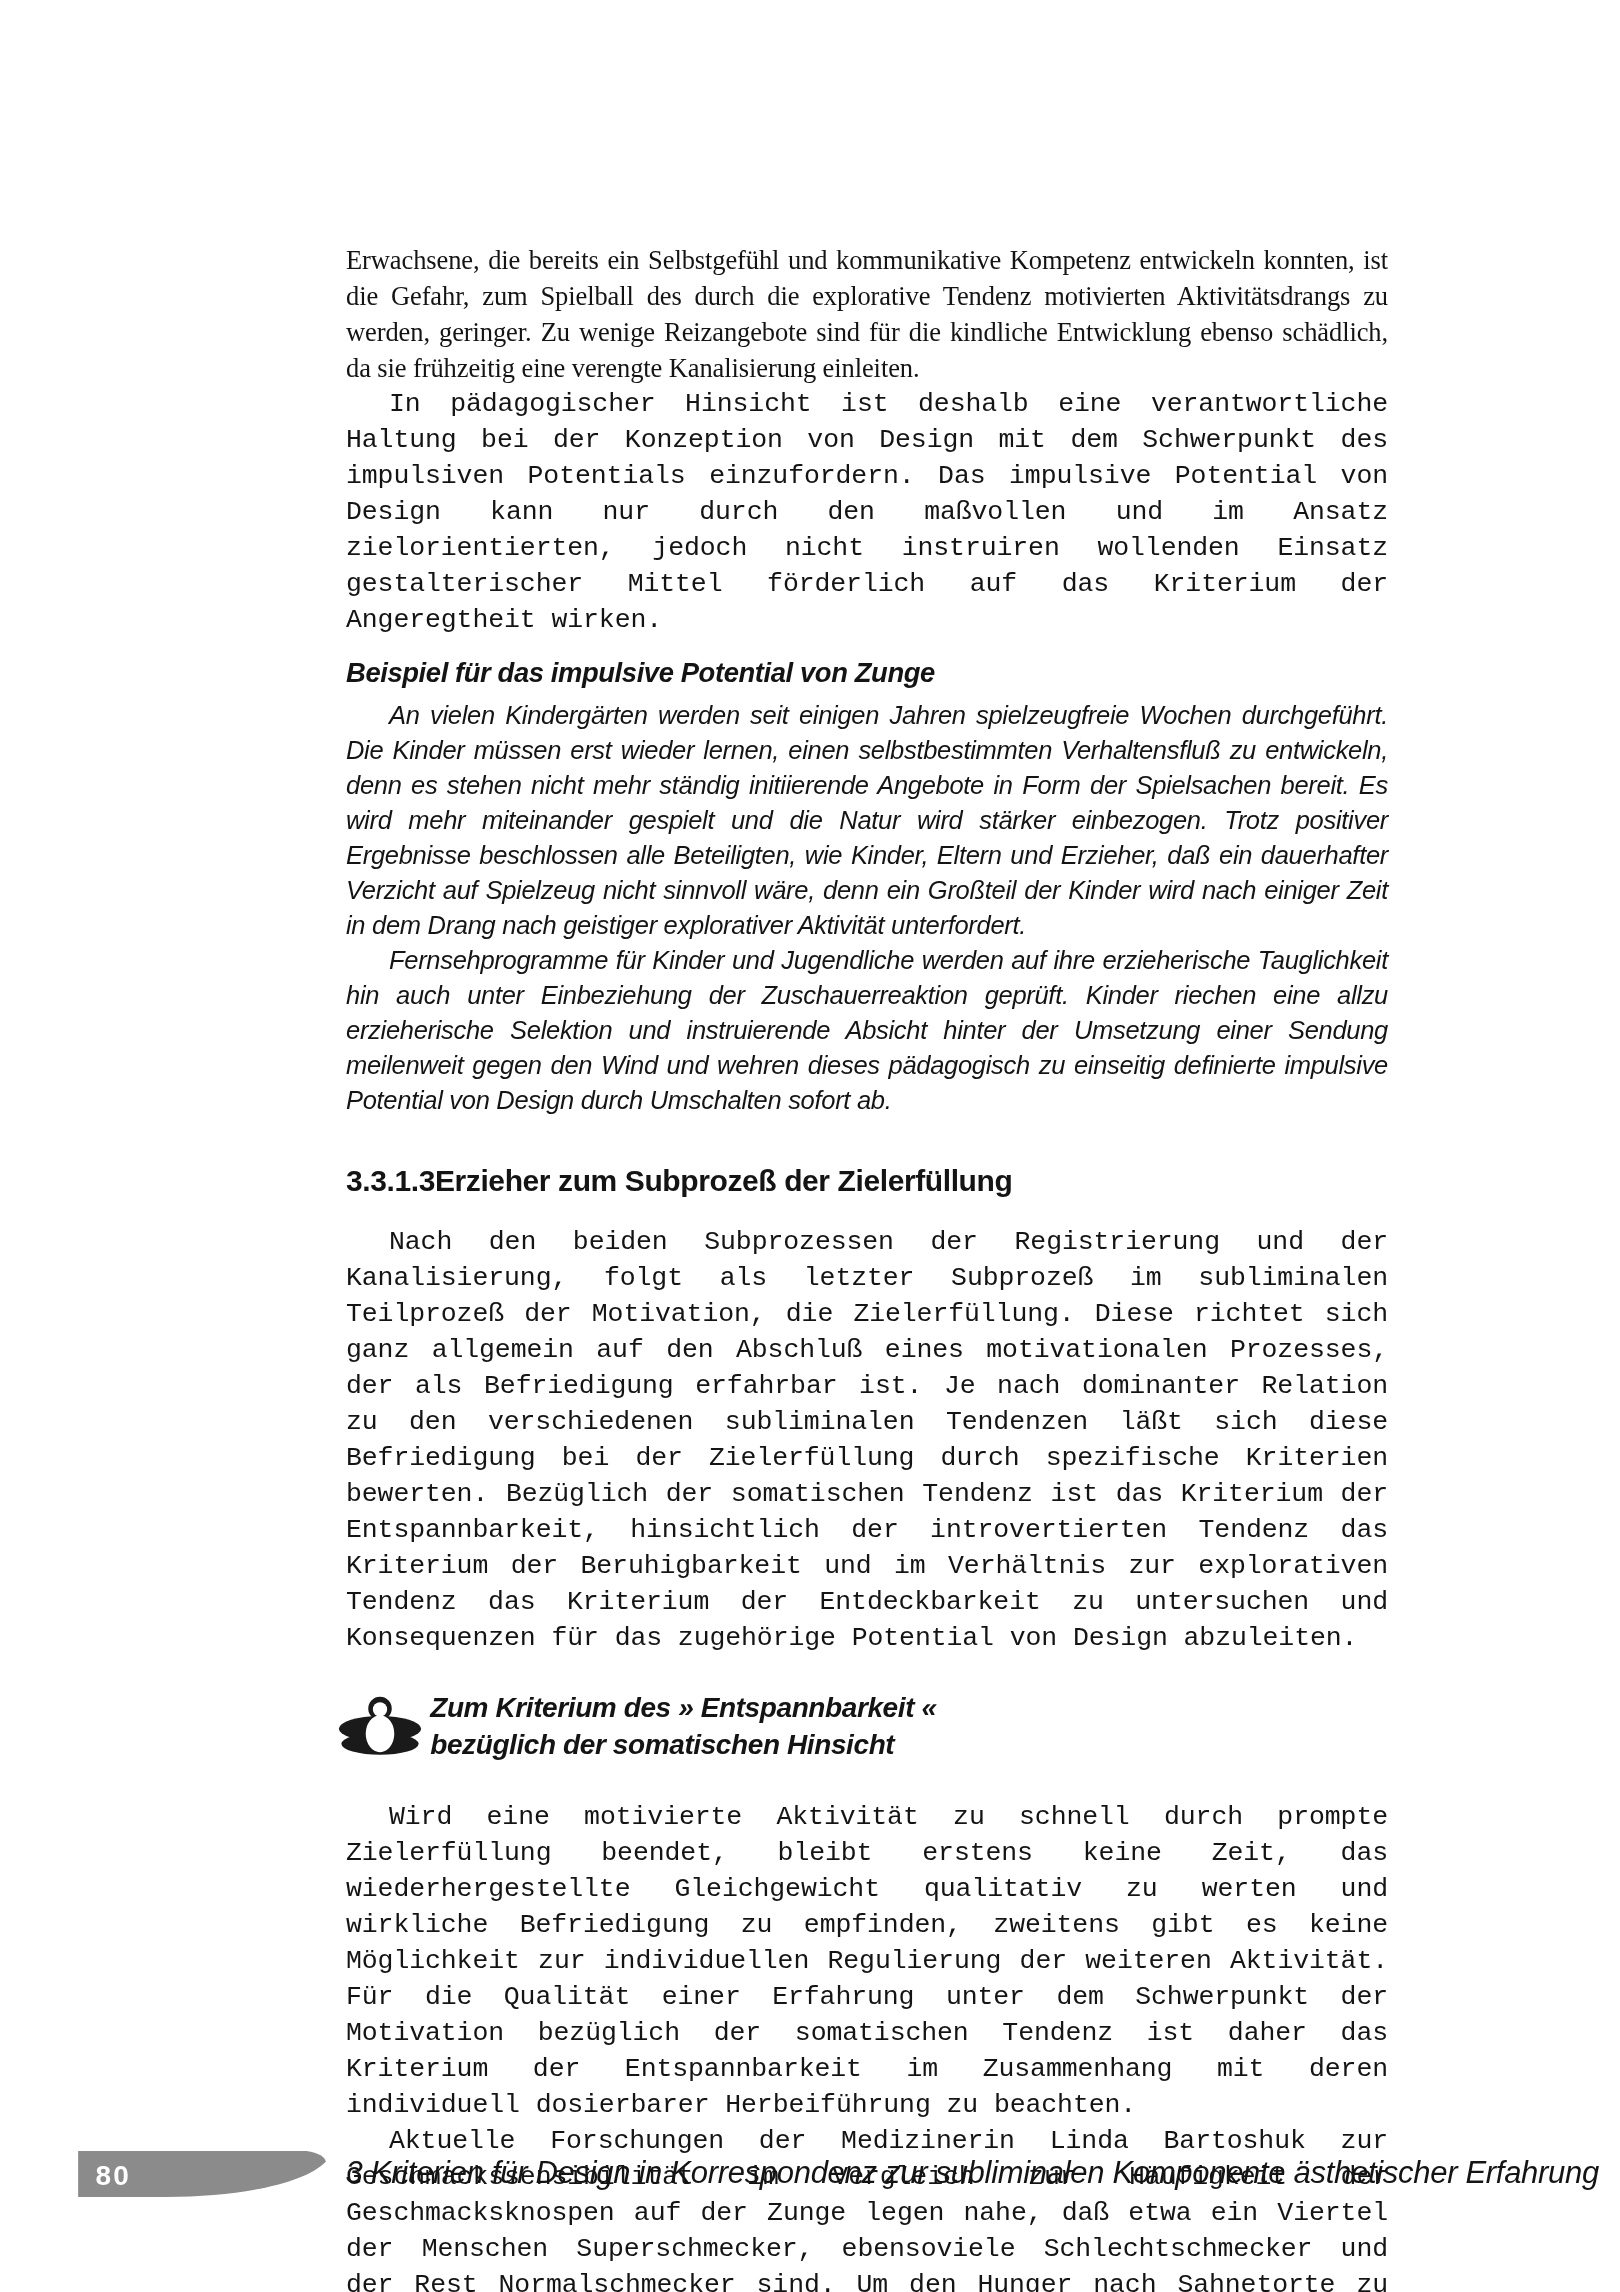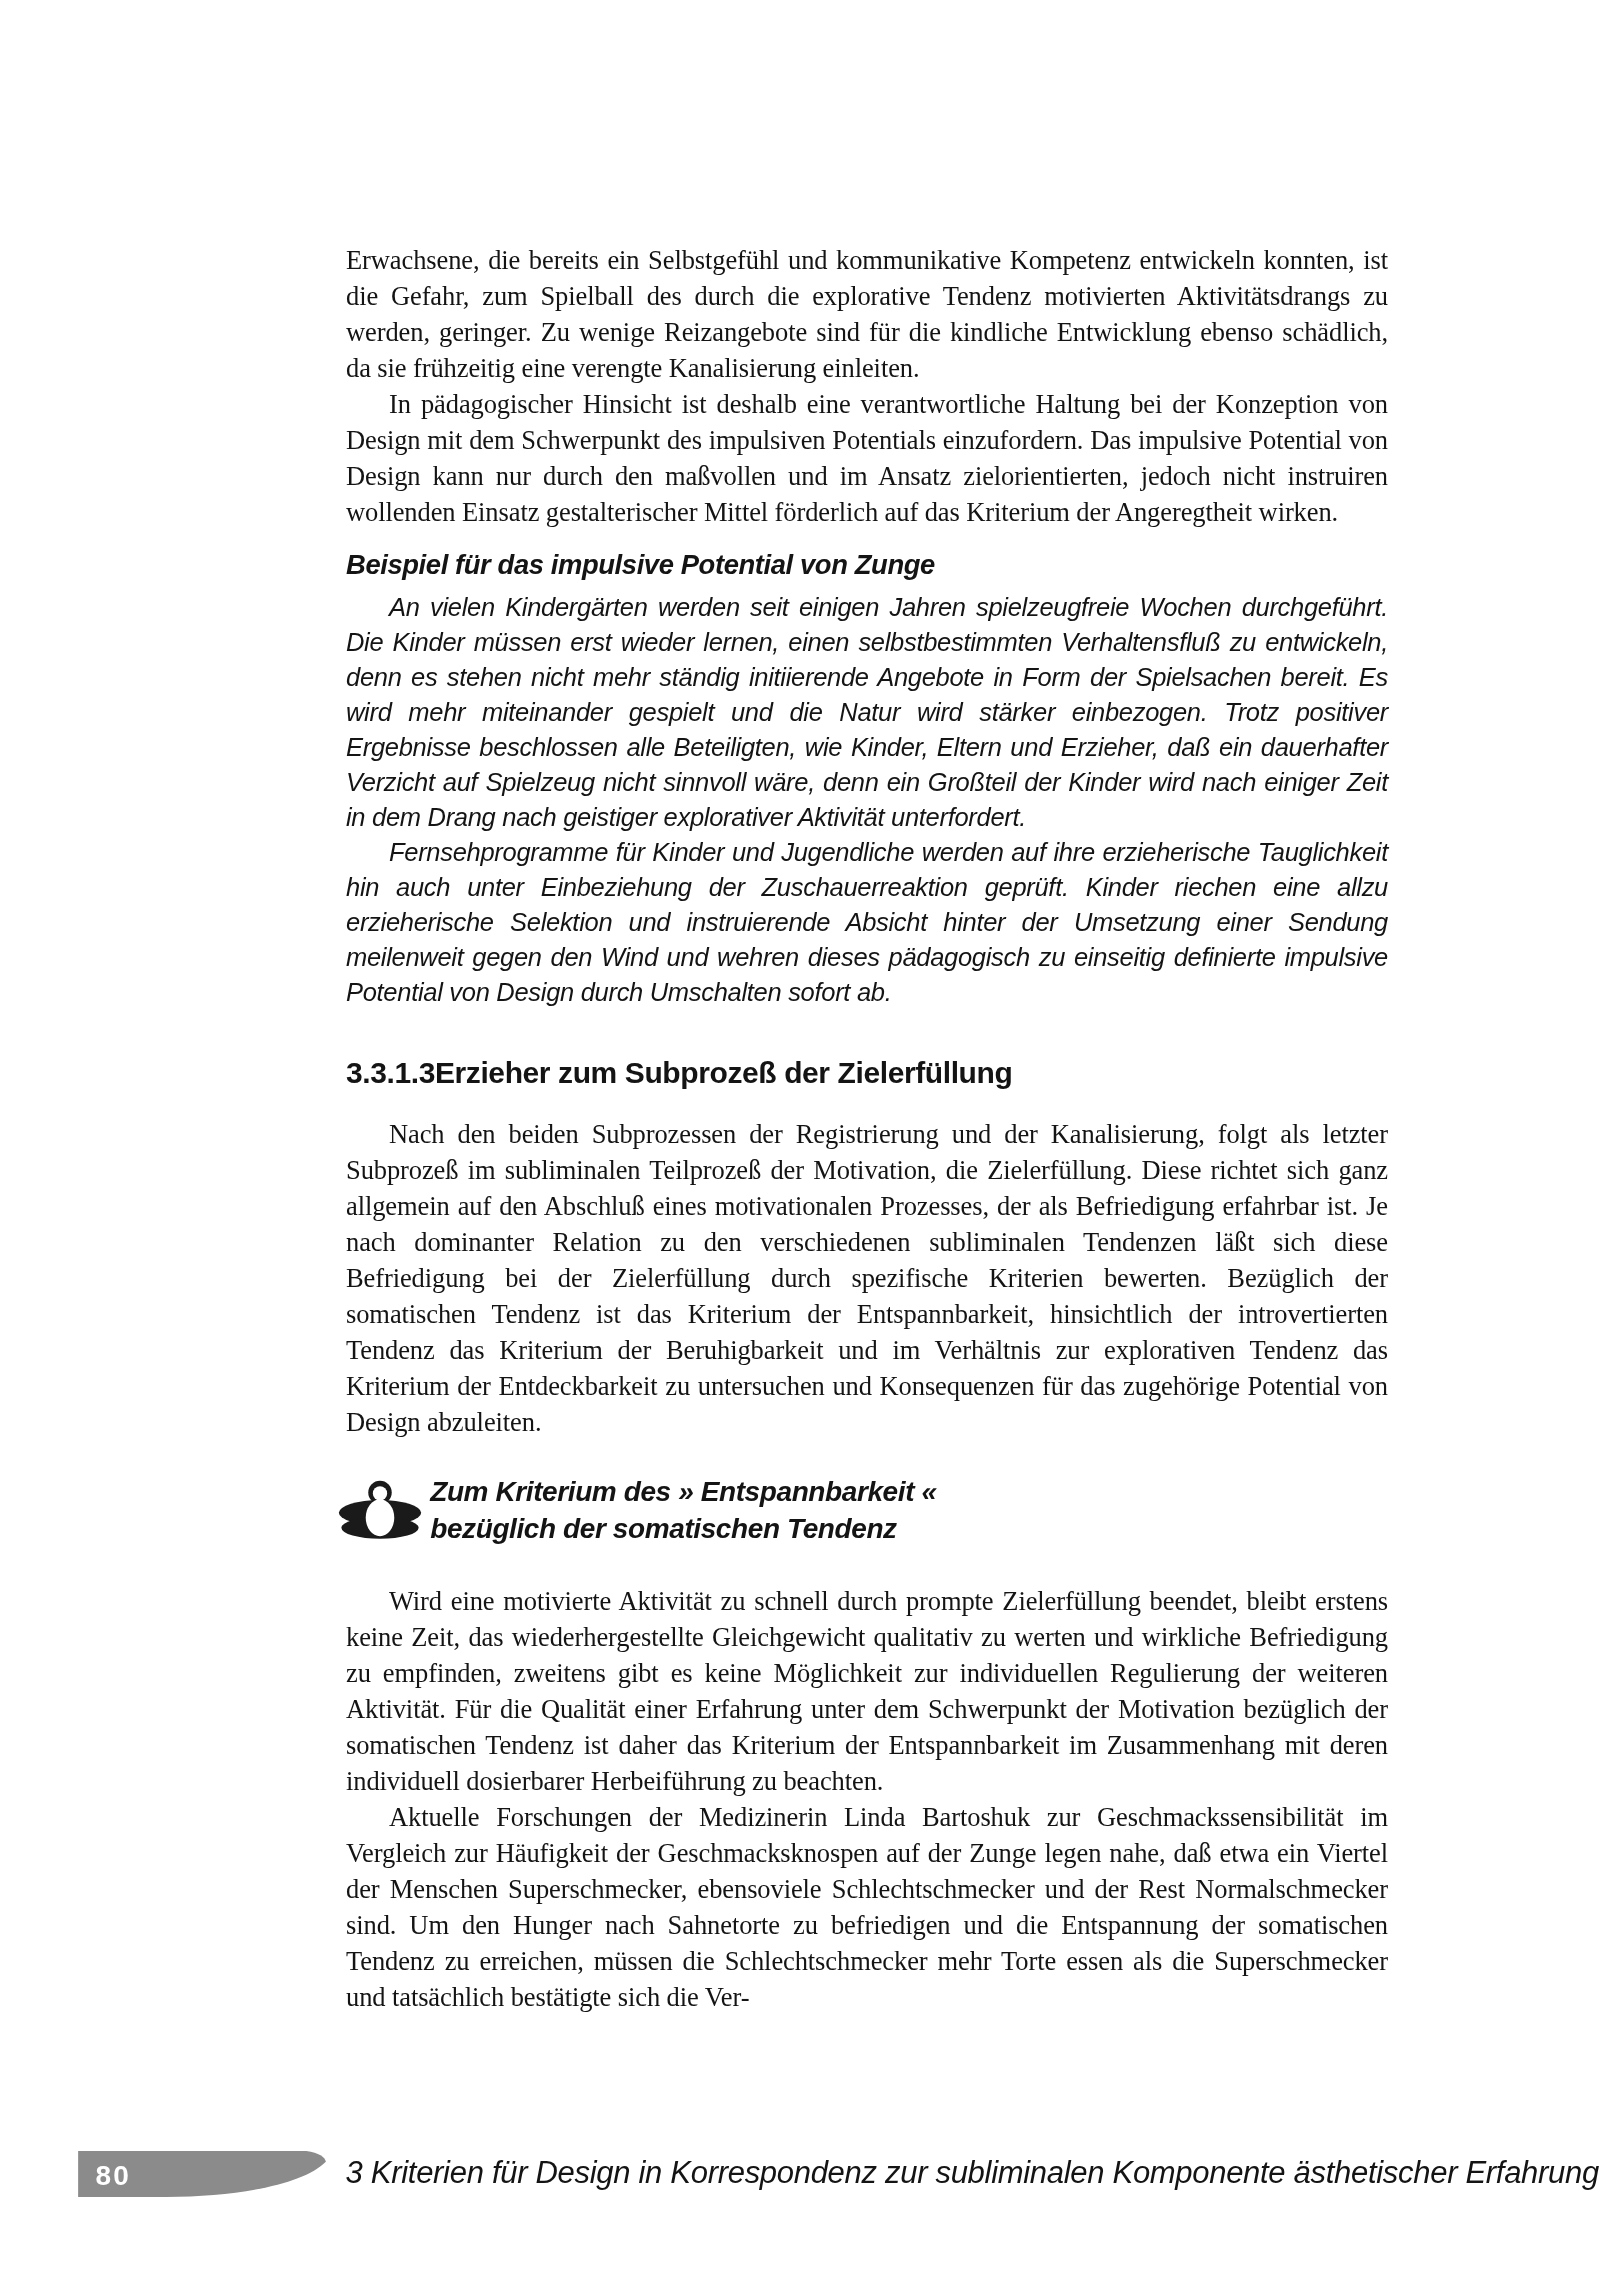--- a/index.html
+++ b/index.html
@@ -23,21 +23,21 @@
     width: 1042px;
     margin-top: 20px;
   }
   p.body-text {
     margin: 0;
     font-size: 26.5px;
     line-height: 36px;
     text-align: justify;
     letter-spacing: -0.1px;
   }
-  p.indent { text-indent: 43px; }
+  p.indent { text-indent: 43px; font-family: Liberation Mono, monospace; }
   .example-heading {
     margin: 17.6px 0 9.8px 0;
     font-family: "Liberation Sans", sans-serif;
     font-weight: bold;
     font-style: italic;
     font-size: 27.4px;
     line-height: 33px;
     letter-spacing: -0.4px;
   }
   p.example-text {
@@ -143,21 +143,21 @@
         <svg width="84" height="63" viewBox="0 0 100 74" aria-hidden="true">
           <ellipse cx="50" cy="42" rx="49" ry="15" fill="#1a1a1a"></ellipse>
           <ellipse cx="50" cy="60" rx="46" ry="13" fill="#1a1a1a"></ellipse>
           <circle cx="50" cy="18" r="14" fill="#1a1a1a"></circle>
           <circle cx="50" cy="19" r="8.5" fill="#ffffff"></circle>
           <ellipse cx="50" cy="48" rx="17" ry="22" fill="#ffffff"></ellipse>
         </svg>
       </span>
       <h3 class="note-heading">
         <span class="line">Zum Kriterium des » Entspannbarkeit «</span>
-        <span class="line">bezüglich der somatischen Tendenz</span>
+        <span class="line">bezüglich der somatischen Hinsicht</span>
       </h3>
     </div>
 
     <p class="body-text indent">Wird eine motivierte Aktivität zu schnell durch prompte Zielerfüllung beendet, bleibt erstens keine Zeit, das wiederhergestellte Gleichgewicht qualitativ zu werten und wirkliche Befriedigung zu empfinden, zweitens gibt es keine Möglichkeit zur individuellen Regulierung der weiteren Aktivität. Für die Qualität einer Erfahrung unter dem Schwerpunkt der Motivation bezüglich der somatischen Tendenz ist daher das Kriterium der Entspannbarkeit im Zusammenhang mit deren individuell dosierbarer Herbeiführung zu beachten.</p>
 
     <p class="body-text indent">Aktuelle Forschungen der Medizinerin Linda Bartoshuk zur Geschmackssensibilität im Vergleich zur Häufigkeit der Geschmacksknospen auf der Zunge legen nahe, daß etwa ein Viertel der Menschen Superschmecker, ebensoviele Schlechtschmecker und der Rest Normalschmecker sind. Um den Hunger nach Sahnetorte zu befriedigen und die Entspannung der somatischen Tendenz zu erreichen, müssen die Schlechtschmecker mehr Torte essen als die Superschmecker und tatsächlich bestätigte sich die Ver-</p>
 
   </main>
 
   <footer class="page-footer">

